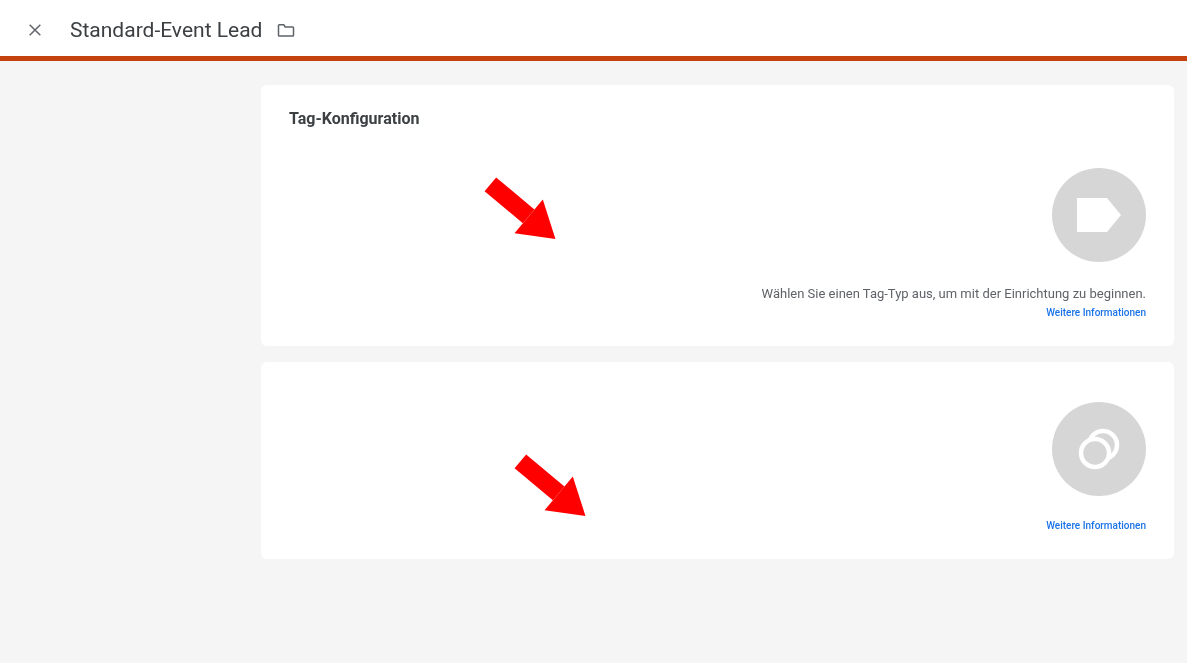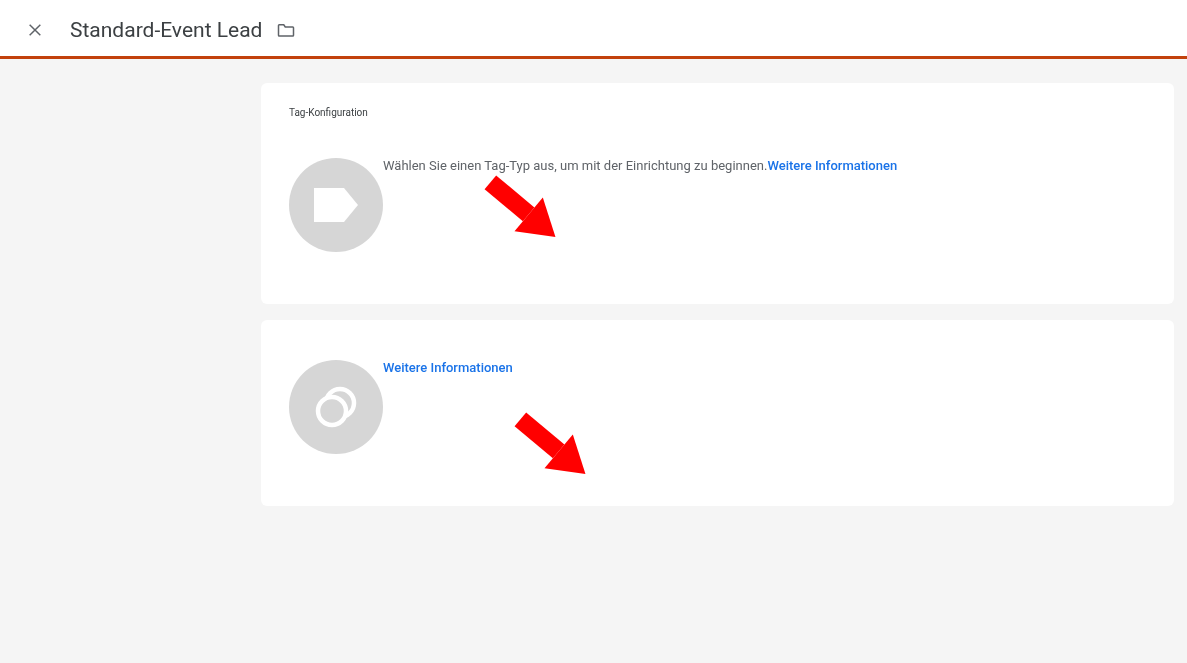--- a/index.html
+++ b/index.html
@@ -11,21 +11,21 @@
       font-family: Roboto, Arial, sans-serif;
       background: #fff;
       width: 1187px;
       height: 663px;
       overflow: hidden;
     }
     .header {
       display: flex;
       align-items: center;
       padding: 18px 24px 14px 26px;
-      border-bottom: 3px solid #c2410c;
+      border-bottom: 5px solid #c2410c;
       background: #fff;
     }
     .close-icon {
       width: 18px;
       height: 18px;
       cursor: pointer;
       color: #5f6368;
       margin-right: 26px;
       display: flex;
       align-items: center;
@@ -65,29 +65,29 @@
       padding: 24px 28px 28px 28px;
       margin-left: 233px;
       width: 913px;
       cursor: pointer;
       position: relative;
     }
     .card + .card {
       margin-top: 16px;
     }
     .card-title {
-      font-size: 10px;
-      font-weight: 400;
+      font-size: 16px;
+      font-weight: 700;
       color: #3c4043;
       margin-bottom: 24px;
     }
     .card-body {
       display: flex;
-      flex-direction: row;
-      align-items: flex-start;
+      flex-direction: column;
+      align-items: flex-end;
       padding-top: 16px;
     }
     .big-icon {
       width: 94px;
       height: 94px;
       border-radius: 50%;
       background: #d6d6d6;
       display: flex;
       align-items: center;
       justify-content: center;
@@ -96,21 +96,21 @@
     .big-icon svg {
       fill: #fff;
     }
     .prompt-text {
       font-size: 13px;
       color: #5f6368;
       margin-bottom: 6px;
       text-align: center;
     }
     .more-link {
-      font-size: 13px;
+      font-size: 10px;
       color: #1a73e8;
       cursor: pointer;
       text-align: center;
       font-weight: 500;
     }
     .arrow {
       position: absolute;
       color: #ff0000;
       pointer-events: none;
     }

